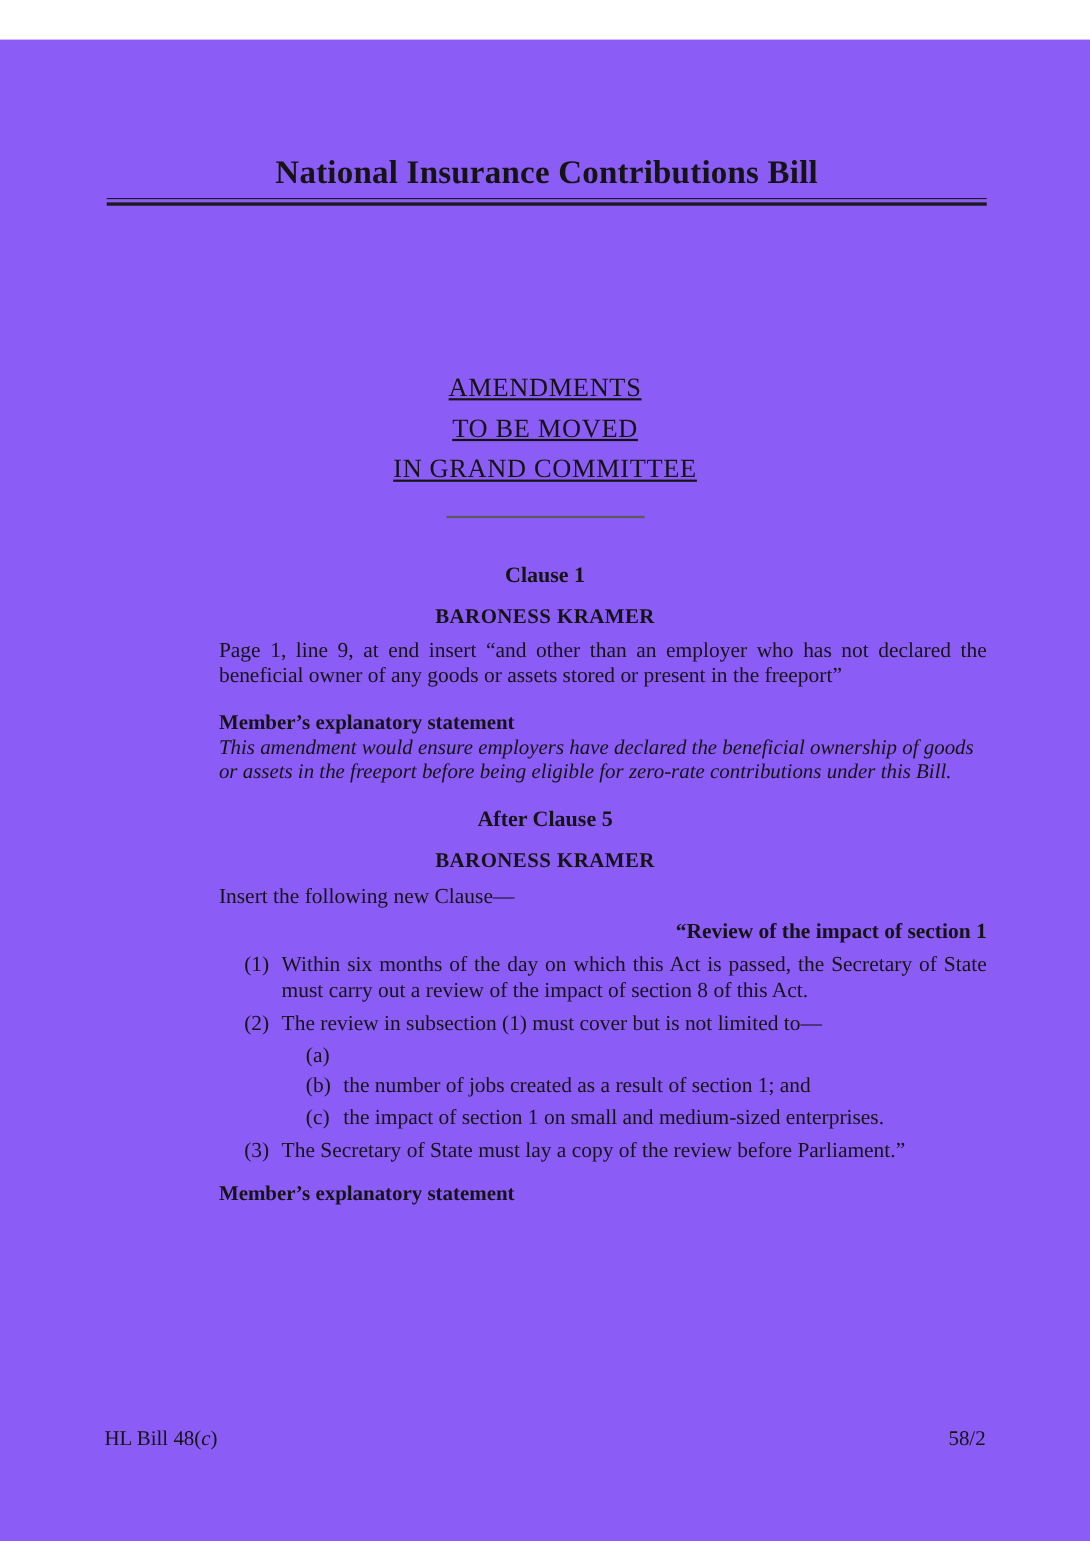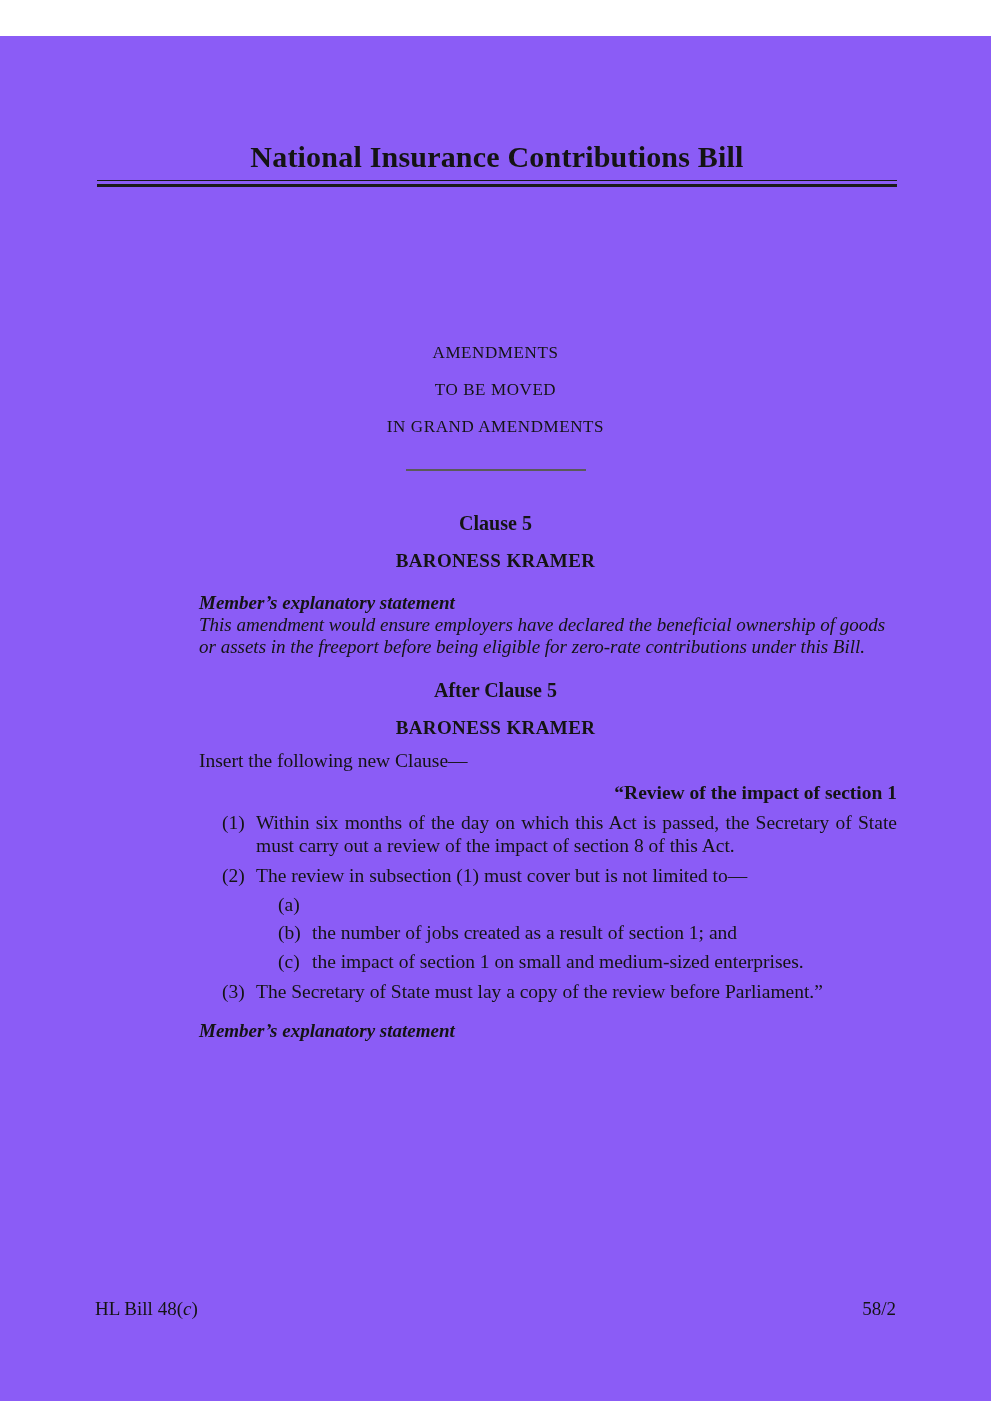--- a/index.html
+++ b/index.html
@@ -22,23 +22,24 @@
   }
   .double-rule{
     height:3px;
     border-top:1.5px solid #1a1a1a;
     border-bottom:3.5px solid #1a1a1a;
   }
 
   
   .heading-block{margin-top:156px;text-align:center;}
   .heading-line{
-    font-size:17px;line-height:20px;
+    font-size:24px;line-height:20px;
     margin-bottom:17px;
     letter-spacing:0.6px;
+    text-decoration:underline;
   }
   .short-rule{
     width:180px;margin:32px auto 0 auto;
     border-top:2px solid #5a5a5a;
     height:0;
   }
 
   
   .section-heading{
     text-align:center;font-weight:bold;
@@ -62,21 +63,21 @@
   }
   .item{display:flex;margin-top:8px;}
   .item .num{flex:0 0 34px;margin-left:23px;}
   .item .itext{flex:1;text-align:justify;}
   .subitem{display:flex;margin-top:6px;}
   .subitem .num{flex:0 0 34px;margin-left:79px;}
   .subitem .itext{flex:1;text-align:justify;}
   .item .itext.single,.subitem .itext.single{text-align:left;}
 
   .explanatory{margin:21px 94px 0 199px;font-size:19px;line-height:22px;}
-  .explanatory .ex-title{font-weight:bold;font-style:italic;margin:0;}
+  .explanatory .ex-title{font-weight:bold;margin:0;}
   .explanatory .ex-text{font-style:italic;margin:0;text-align:left;}
   .explanatory.second{margin-top:16px;}
 
   
   .footer{
     position:absolute;top:1262px;left:95px;right:95px;
     display:flex;justify-content:space-between;
     font-size:19px;line-height:22px;
   }
   .footer .italic{font-style:italic;}
@@ -87,27 +88,30 @@
 <div class="page">
 
   <header class="bill-header">
     <h1 class="bill-title">National Insurance Contributions Bill</h1>
     <div class="double-rule"></div>
   </header>
 
   <div class="heading-block">
     <div class="heading-line">AMENDMENTS</div>
     <div class="heading-line">TO BE MOVED</div>
-    <div class="heading-line">IN GRAND AMENDMENTS</div>
+    <div class="heading-line">IN GRAND COMMITTEE</div>
     <div class="short-rule"></div>
   </div>
 
   <section>
-    <h2 class="section-heading">Clause 5</h2>
+    <h2 class="section-heading">Clause 1</h2>
     <div class="member-name">BARONESS KRAMER</div>
+    <div class="amendment-body">
+      <p class="para">Page 1, line 9, at end insert “and other than an employer who has not declared the beneficial owner of any goods or assets stored or present in the freeport”</p>
+    </div>
     <div class="explanatory">
       <p class="ex-title">Member’s explanatory statement</p>
       <p class="ex-text">This amendment would ensure employers have declared the beneficial ownership of goods or assets in the freeport before being eligible for zero-rate contributions under this Bill.</p>
     </div>
   </section>
 
   <section>
     <h2 class="section-heading second">After Clause 5</h2>
     <div class="member-name">BARONESS KRAMER</div>
     <div class="amendment-body">

